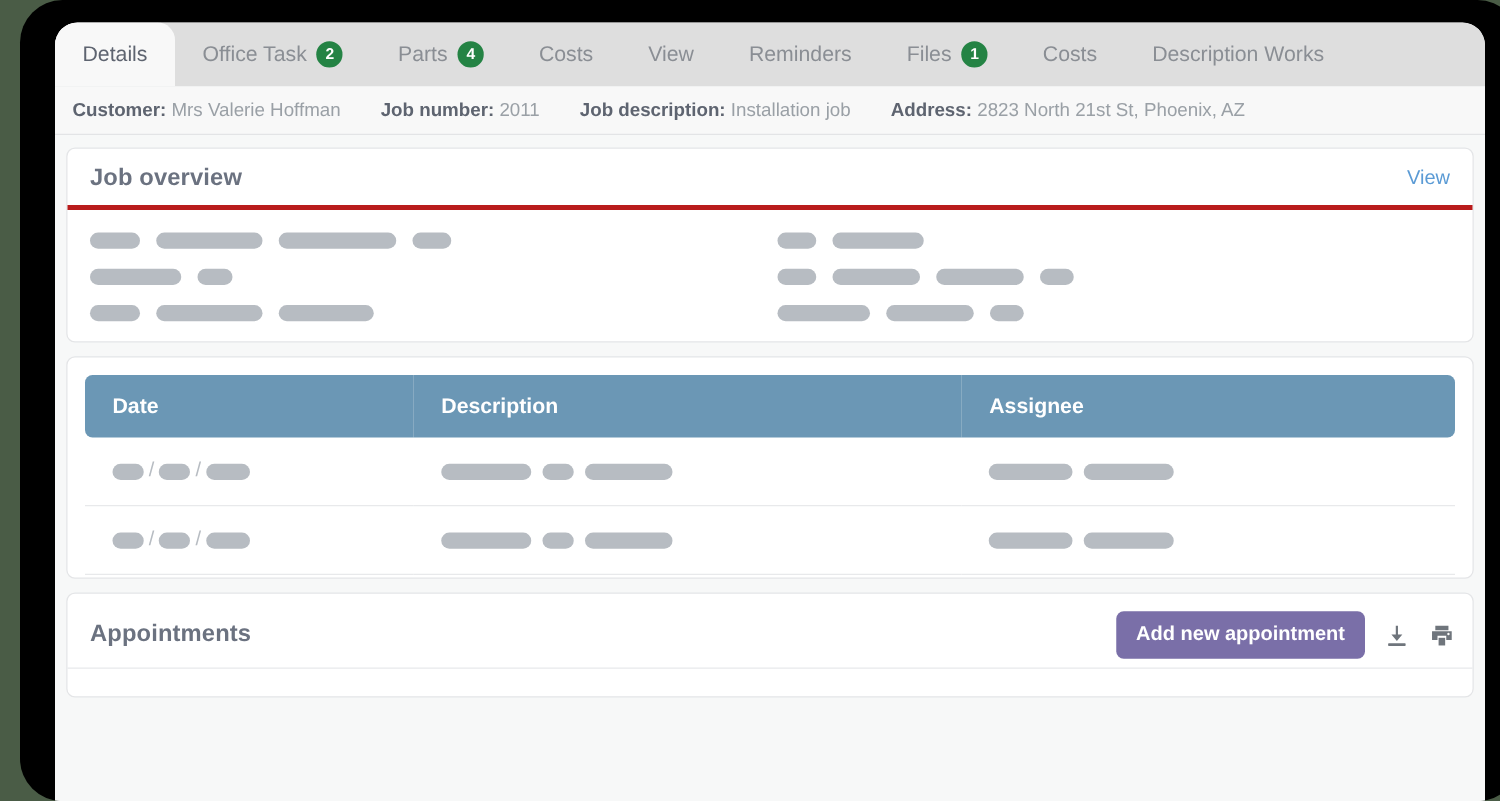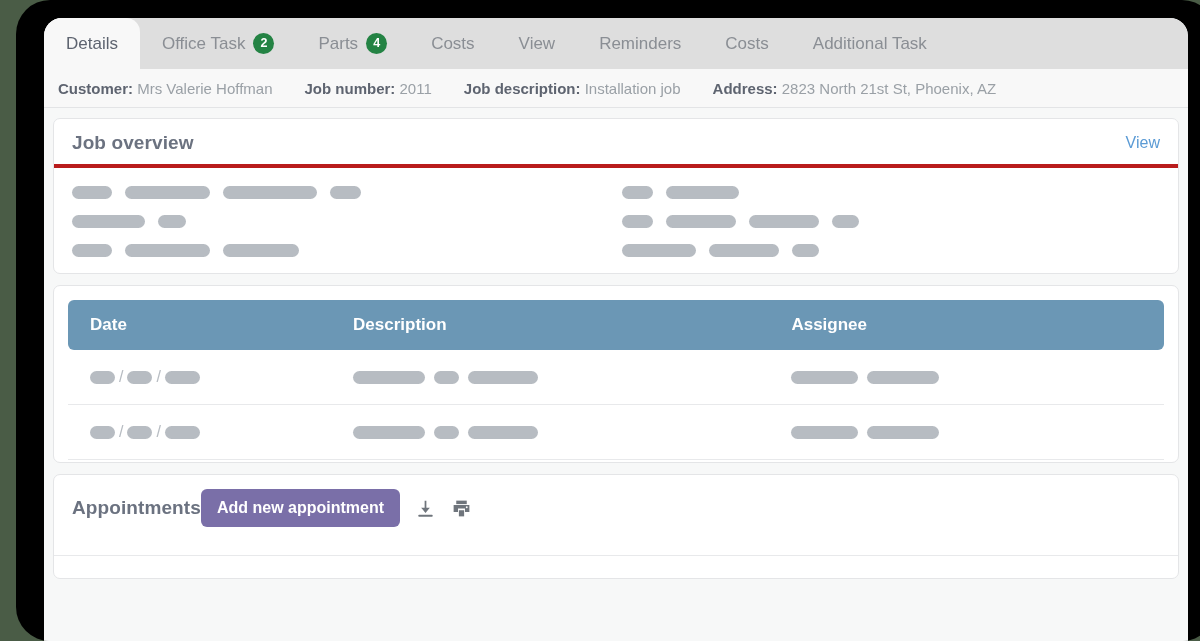--- a/index.html
+++ b/index.html
@@ -172,21 +172,22 @@
     height: 13px;
   }
   .date-cell { display: flex; align-items: center; gap: 2px; }
   .date-sep { color: #b7bcc2; font-size: 16px; margin: 0 2px; }
   .cell-bars { display: flex; align-items: center; gap: 9px; }
 
   
   .appt-head {
     display: flex;
     align-items: center;
-    padding: 14px 14px 28px 18px;
+    justify-content: space-between;
+    padding: 14px 14px 7px 18px;
     border-bottom: 1px solid #e8e9eb;
   }
   .appt-actions { display: flex; align-items: center; gap: 14px; }
   .btn-primary {
     background: #7a6fa8;
     color: #ffffff;
     font-size: 16px;
     font-weight: bold;
     border: none;
     border-radius: 6px;
@@ -225,24 +226,28 @@
         <div class="tab">
           <span>Costs</span>
         </div>
         <div class="tab">
           <span>View</span>
         </div>
         <div class="tab">
           <span>Reminders</span>
         </div>
         <div class="tab">
+          <span>Files</span>
+          <span class="badge">1</span>
+        </div>
+        <div class="tab">
           <span>Costs</span>
         </div>
         <div class="tab">
-          <span>Additional Task</span>
+          <span>Description Works</span>
         </div>
       </div>
 
     <div class="infobar" id="infobar">
         <span class="info-item"><span class="info-label">Customer:</span><span class="info-value"> Mrs Valerie Hoffman</span></span>
         <span class="info-item"><span class="info-label">Job number:</span><span class="info-value"> 2011</span></span>
         <span class="info-item"><span class="info-label">Job description:</span><span class="info-value"> Installation job</span></span>
         <span class="info-item"><span class="info-label">Address:</span><span class="info-value"> 2823 North 21st St, Phoenix, AZ</span></span>
       </div>
 

